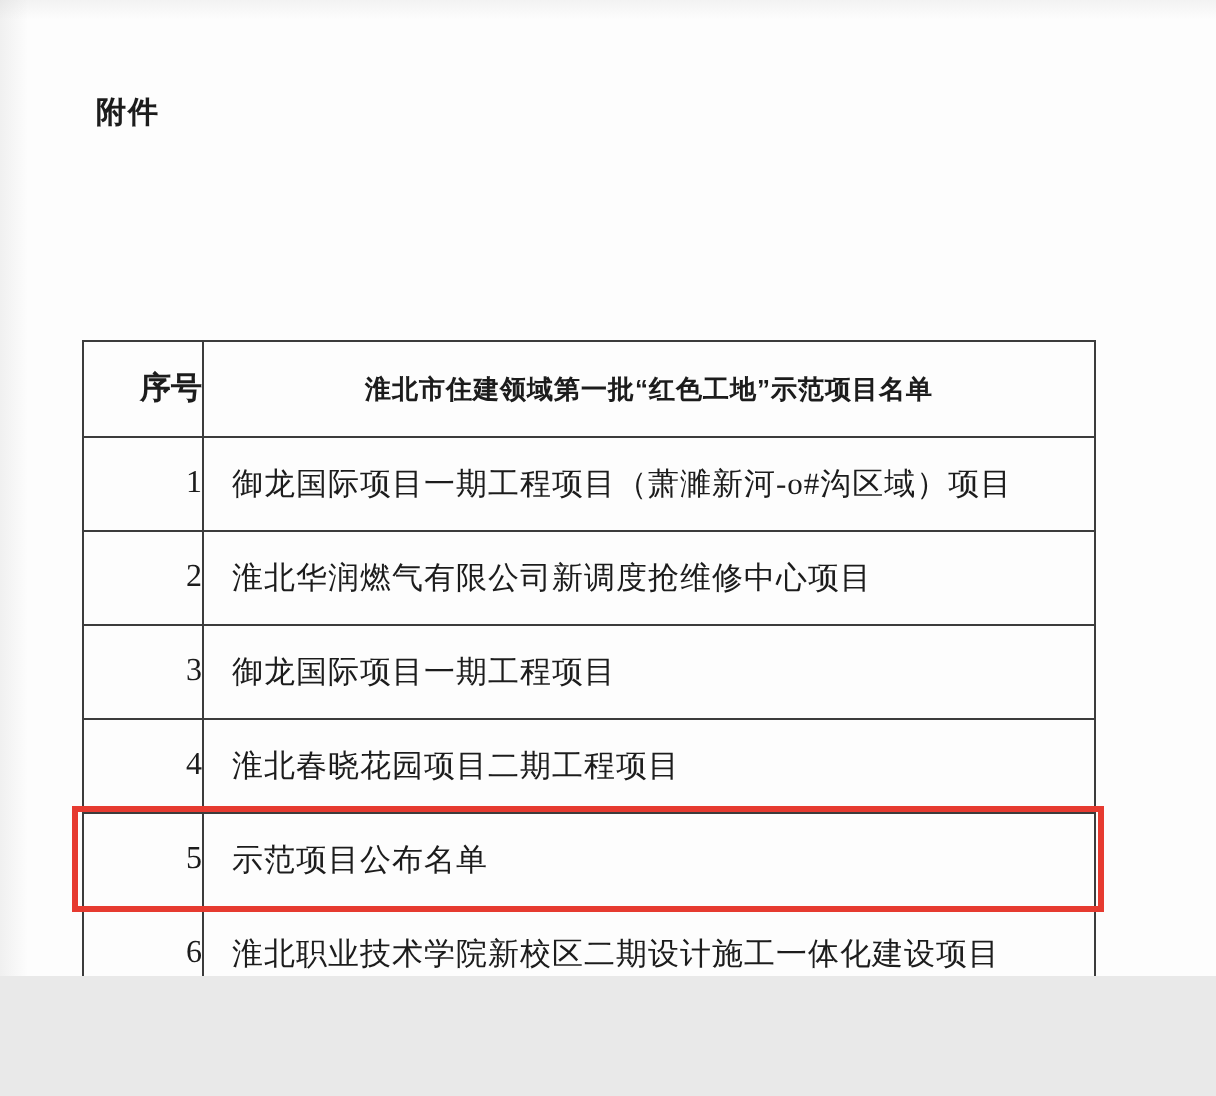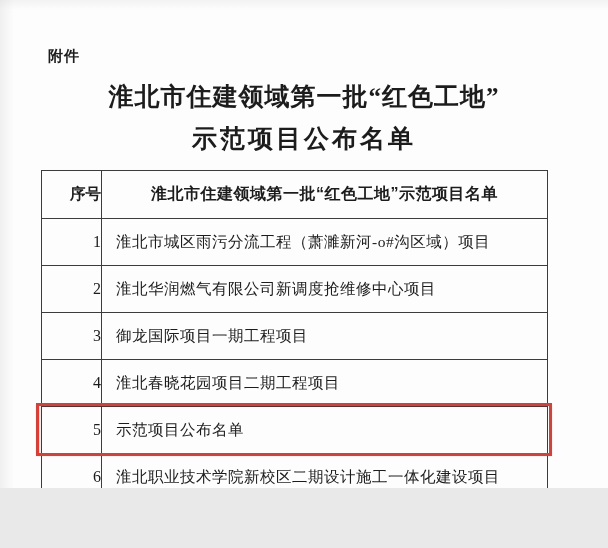--- a/index.html
+++ b/index.html
@@ -58,21 +58,21 @@
     vertical-align: middle;
     background: transparent;
   }
   table.list th { height: 48px; }
   table.list td { height: 47px; }
   .c-no { width: 60px; text-align: right; }
   th.c-name {
     text-align: center;
     font-family: "Liberation Sans", "DejaVu Sans", sans-serif;
     font-weight: bold;
-    font-size: 16px;
+    font-size: 13px;
     letter-spacing: 0.5px;
     margin-top: 36px;
   }
   th.c-no {
     font-family: "Liberation Sans", "DejaVu Sans", sans-serif;
     font-weight: bold;
     font-size: 15.5px;
   }
   td.c-no {
     font-size: 16px;
@@ -97,36 +97,32 @@
     pointer-events: none;
   }
 </style>
 </head>
 <body>
 
 <div class="page">
 
   <div class="attachment">附件</div>
 
-  <div class="title">
-    <span class="t1">淮北市住建领域第一批“红色工地”</span>
-    <span class="t2">示范项目公布名单</span>
-  </div>
 
   <table class="list">
     <thead>
       <tr>
         <th class="c-no">序号</th>
         <th class="c-name">淮北市住建领域第一批“红色工地”示范项目名单</th>
       </tr>
     </thead>
     <tbody>
       <tr>
         <td class="c-no">1</td>
-        <td class="c-name">淮北市城区雨污分流工程（萧濉新河-o#沟区域）项目</td>
+        <td class="c-name">御龙国际项目一期工程项目（萧濉新河-o#沟区域）项目</td>
       </tr>
       <tr>
         <td class="c-no">2</td>
         <td class="c-name">淮北华润燃气有限公司新调度抢维修中心项目</td>
       </tr>
       <tr>
         <td class="c-no">3</td>
         <td class="c-name">御龙国际项目一期工程项目</td>
       </tr>
       <tr>

